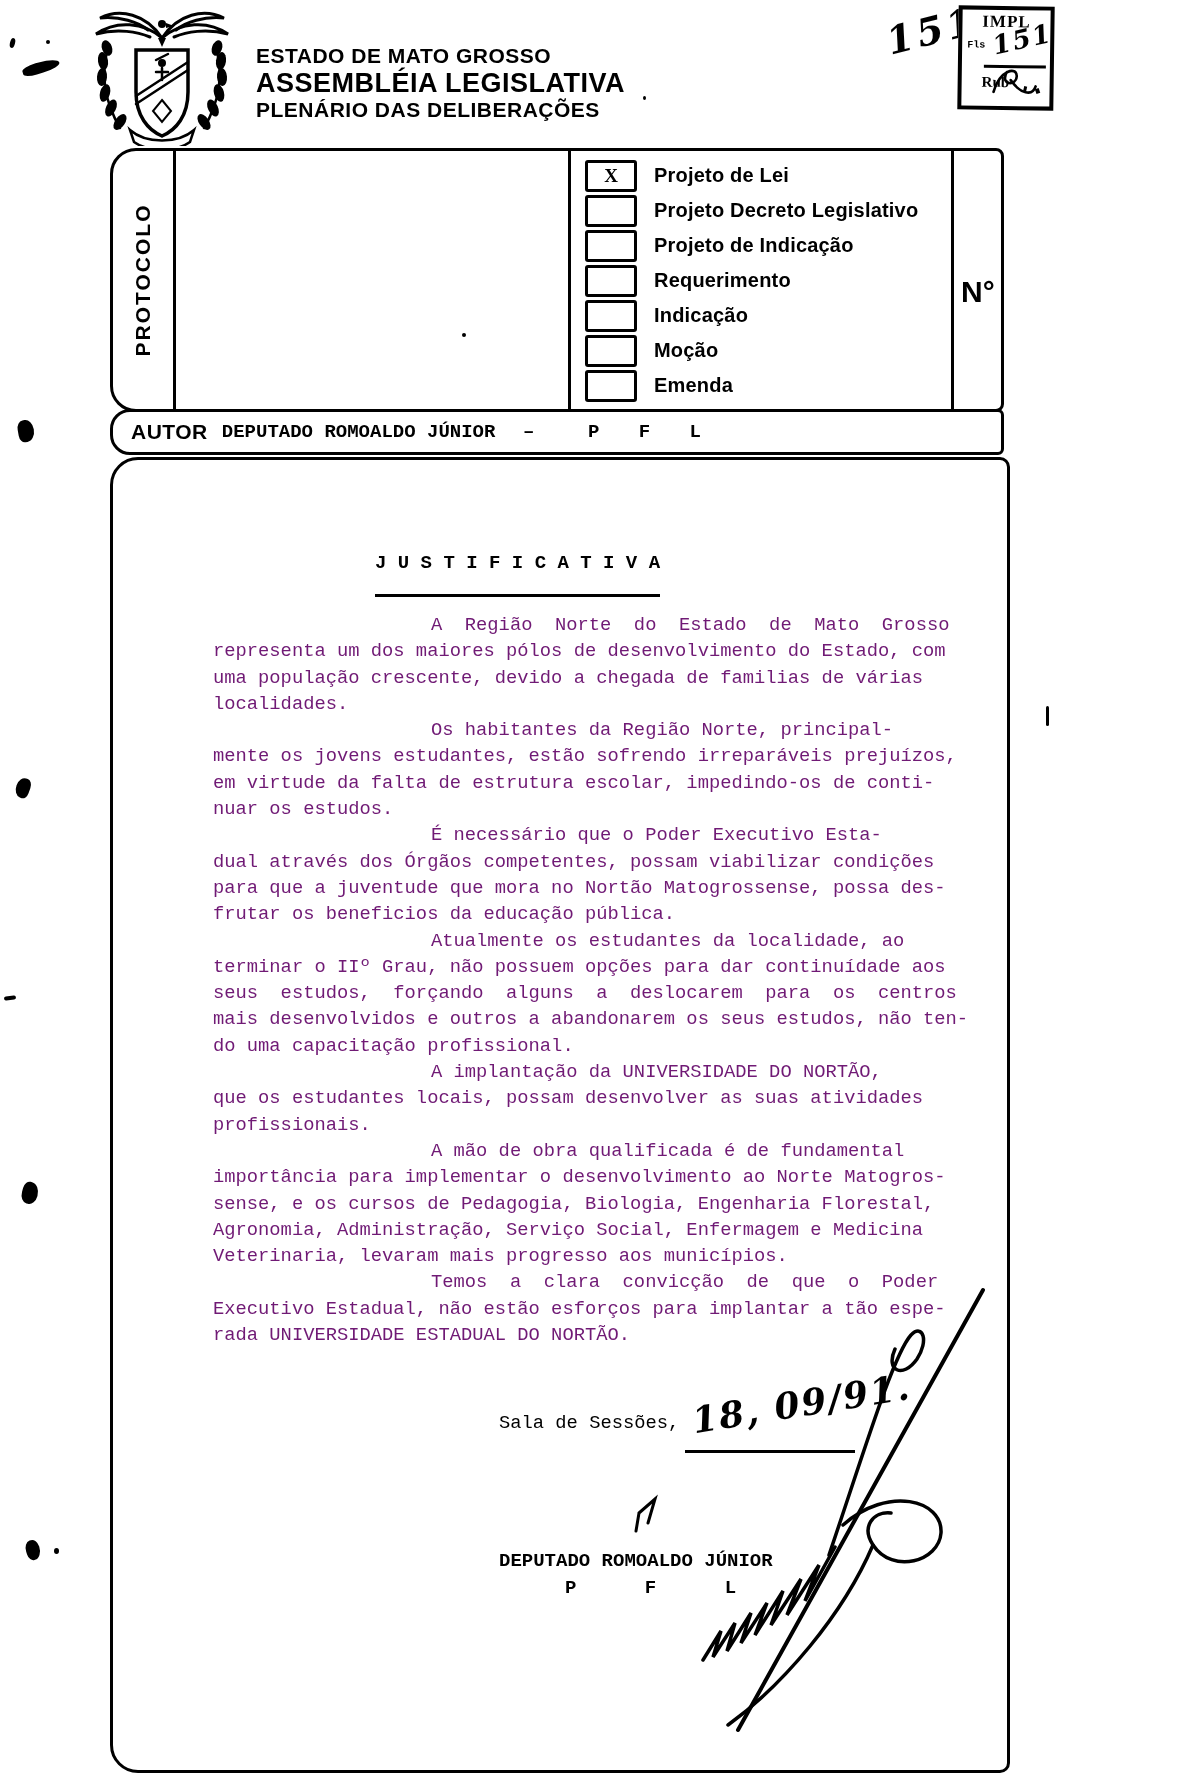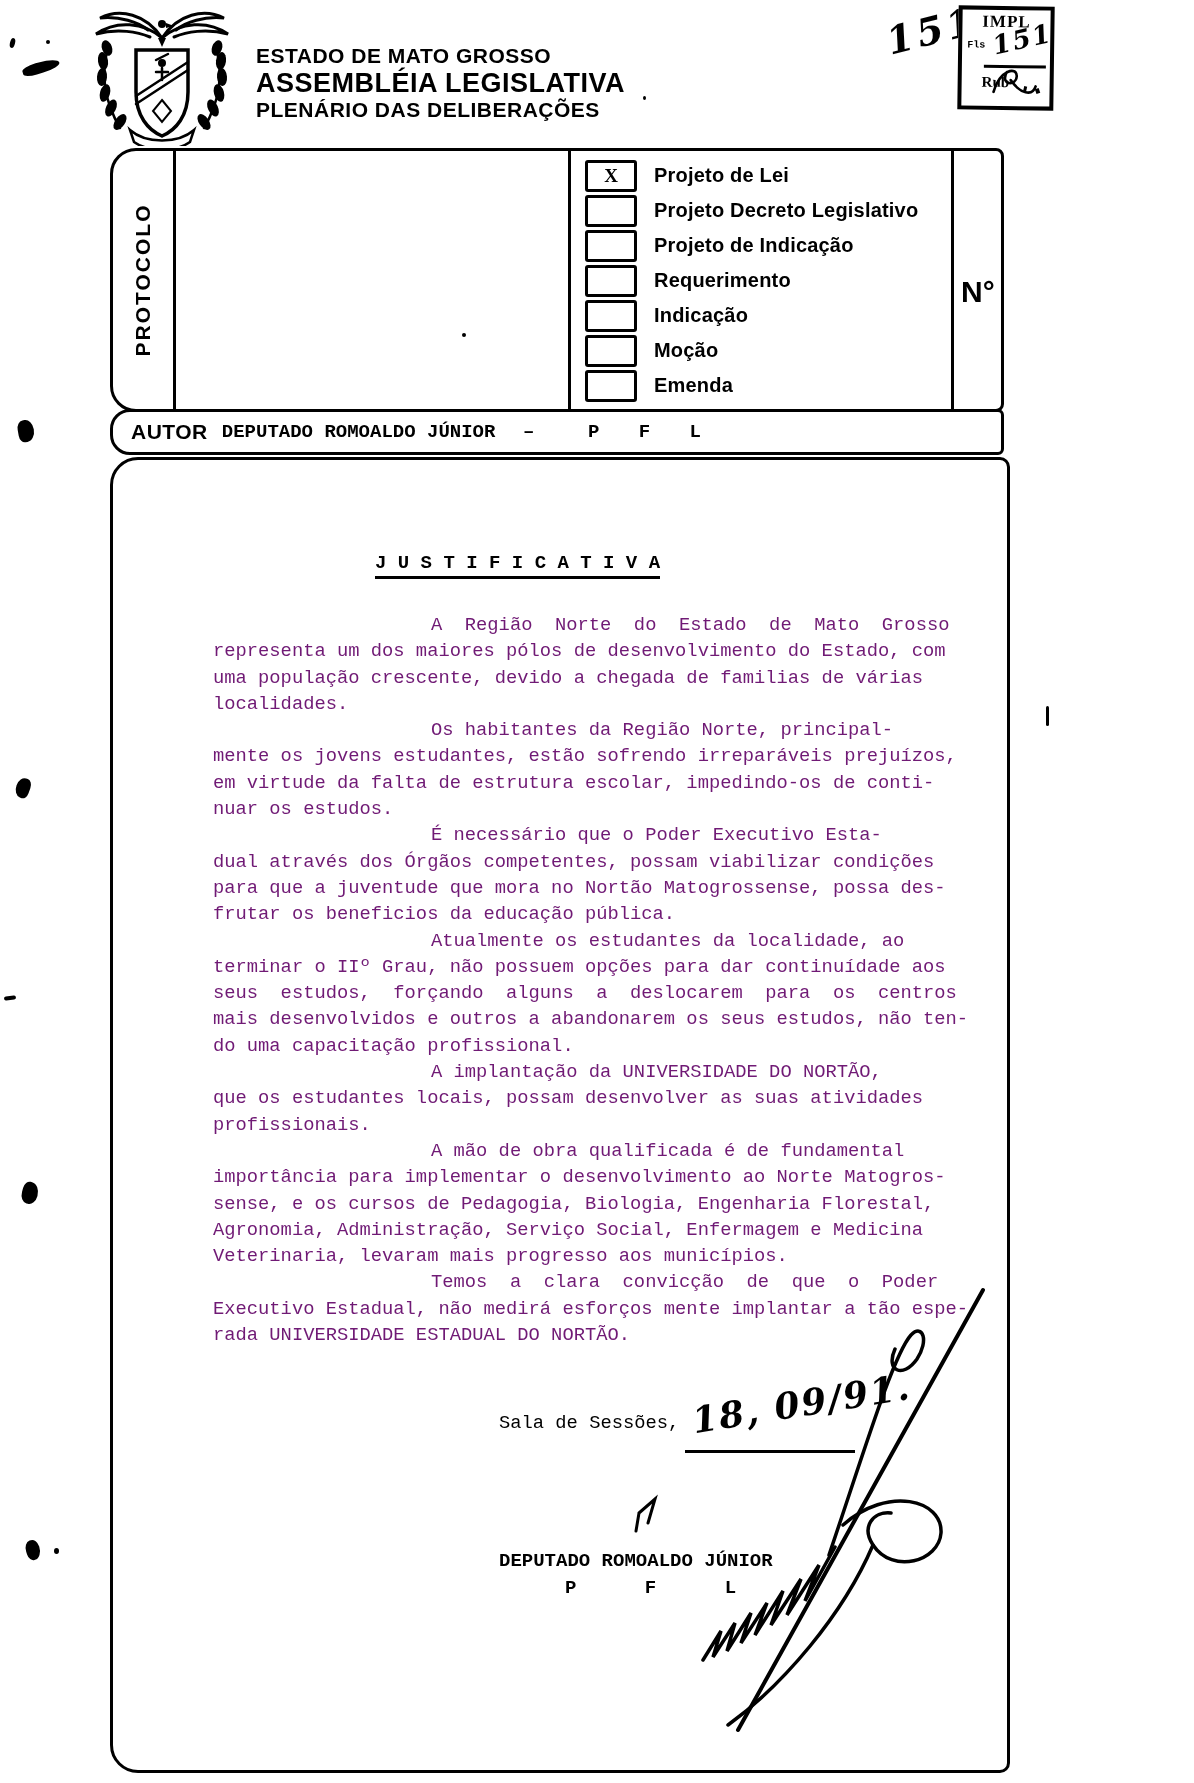--- a/index.html
+++ b/index.html
@@ -38,21 +38,21 @@
   
   .authorbar{position:absolute;left:110px;top:409px;width:888px;height:40px;border:3px solid #000;border-radius:20px 6px 6px 20px;
              display:flex;align-items:center;}
   .authorbar .lbl{font-weight:800;font-size:21px;margin-left:18px;letter-spacing:.5px;}
   .authorbar .nm{font-family:"Liberation Mono",monospace;font-weight:bold;font-size:19px;margin-left:14px;white-space:pre;}
   .authorbar .dash{font-family:"Liberation Mono",monospace;font-weight:bold;font-size:19px;position:absolute;left:410px;}
   .authorbar .party{font-family:"Liberation Mono",monospace;font-weight:bold;font-size:19px;position:absolute;left:475px;white-space:pre;letter-spacing:14px;}
   
   .bodybox{position:absolute;left:110px;top:457px;width:894px;height:1310px;border:3px solid #000;border-radius:28px 10px 10px 28px;}
   .jtitle{position:absolute;left:262px;top:92px;font-family:"Liberation Mono",monospace;font-weight:bold;font-size:19px;
-          border-bottom:3px solid #000;padding-bottom:2px;white-space:pre;}
+          border-bottom:3px solid #000;padding-bottom:20px;white-space:pre;}
   .jbody{position:absolute;left:100px;top:152px;width:760px;font-family:"Liberation Mono",monospace;font-size:18.8px;color:#701a75;}
   .jbody .line{white-space:pre;height:26.3px;line-height:26.3px;}
   .jbody .indent{padding-left:218px;}
   .sala{position:absolute;left:386px;top:952px;font-family:"Liberation Mono",monospace;font-size:18.8px;white-space:pre;}
   .dateline{position:absolute;left:572px;top:990px;width:170px;height:3px;background:#000;}
   .datehand{position:absolute;left:578px;top:922px;font-size:36px;transform:rotate(-9deg);letter-spacing:2px;}
   .signame{position:absolute;left:386px;top:1090px;font-family:"Liberation Mono",monospace;font-weight:bold;font-size:19px;white-space:pre;}
   .sigparty{position:absolute;left:452px;top:1117px;font-family:"Liberation Mono",monospace;font-weight:bold;font-size:19px;white-space:pre;}
   .sigscrawl{position:absolute;left:430px;top:815px;}
   
@@ -205,21 +205,21 @@
         <div class="line">do uma capacitação profissional.</div>
         <div class="line indent">A implantação da UNIVERSIDADE DO NORTÃO,</div>
         <div class="line">que os estudantes locais, possam desenvolver as suas atividades</div>
         <div class="line">profissionais.</div>
         <div class="line indent">A mão de obra qualificada é de fundamental</div>
         <div class="line">importância para implementar o desenvolvimento ao Norte Matogros-</div>
         <div class="line">sense, e os cursos de Pedagogia, Biologia, Engenharia Florestal,</div>
         <div class="line">Agronomia, Administração, Serviço Social, Enfermagem e Medicina</div>
         <div class="line">Veterinaria, levaram mais progresso aos municípios.</div>
         <div class="line indent">Temos  a  clara  convicção  de  que  o  Poder</div>
-        <div class="line">Executivo Estadual, não medirá esforços mente implantar a tão espe-</div>
+        <div class="line">Executivo Estadual, não estão esforços para implantar a tão espe-</div>
         <div class="line">rada UNIVERSIDADE ESTADUAL DO NORTÃO.</div>
       </div>
 
     <div class="sala">Sala de Sessões,</div>
     <div class="dateline"></div>
     <div class="hand datehand">18, 09/91.</div>
 
     <svg class="sigscrawl" width="470" height="460" viewBox="0 0 470 460">
       <g fill="none" stroke="#000" stroke-linecap="round">
         <path stroke-width="4" d="M195,455 L440,15"></path>

